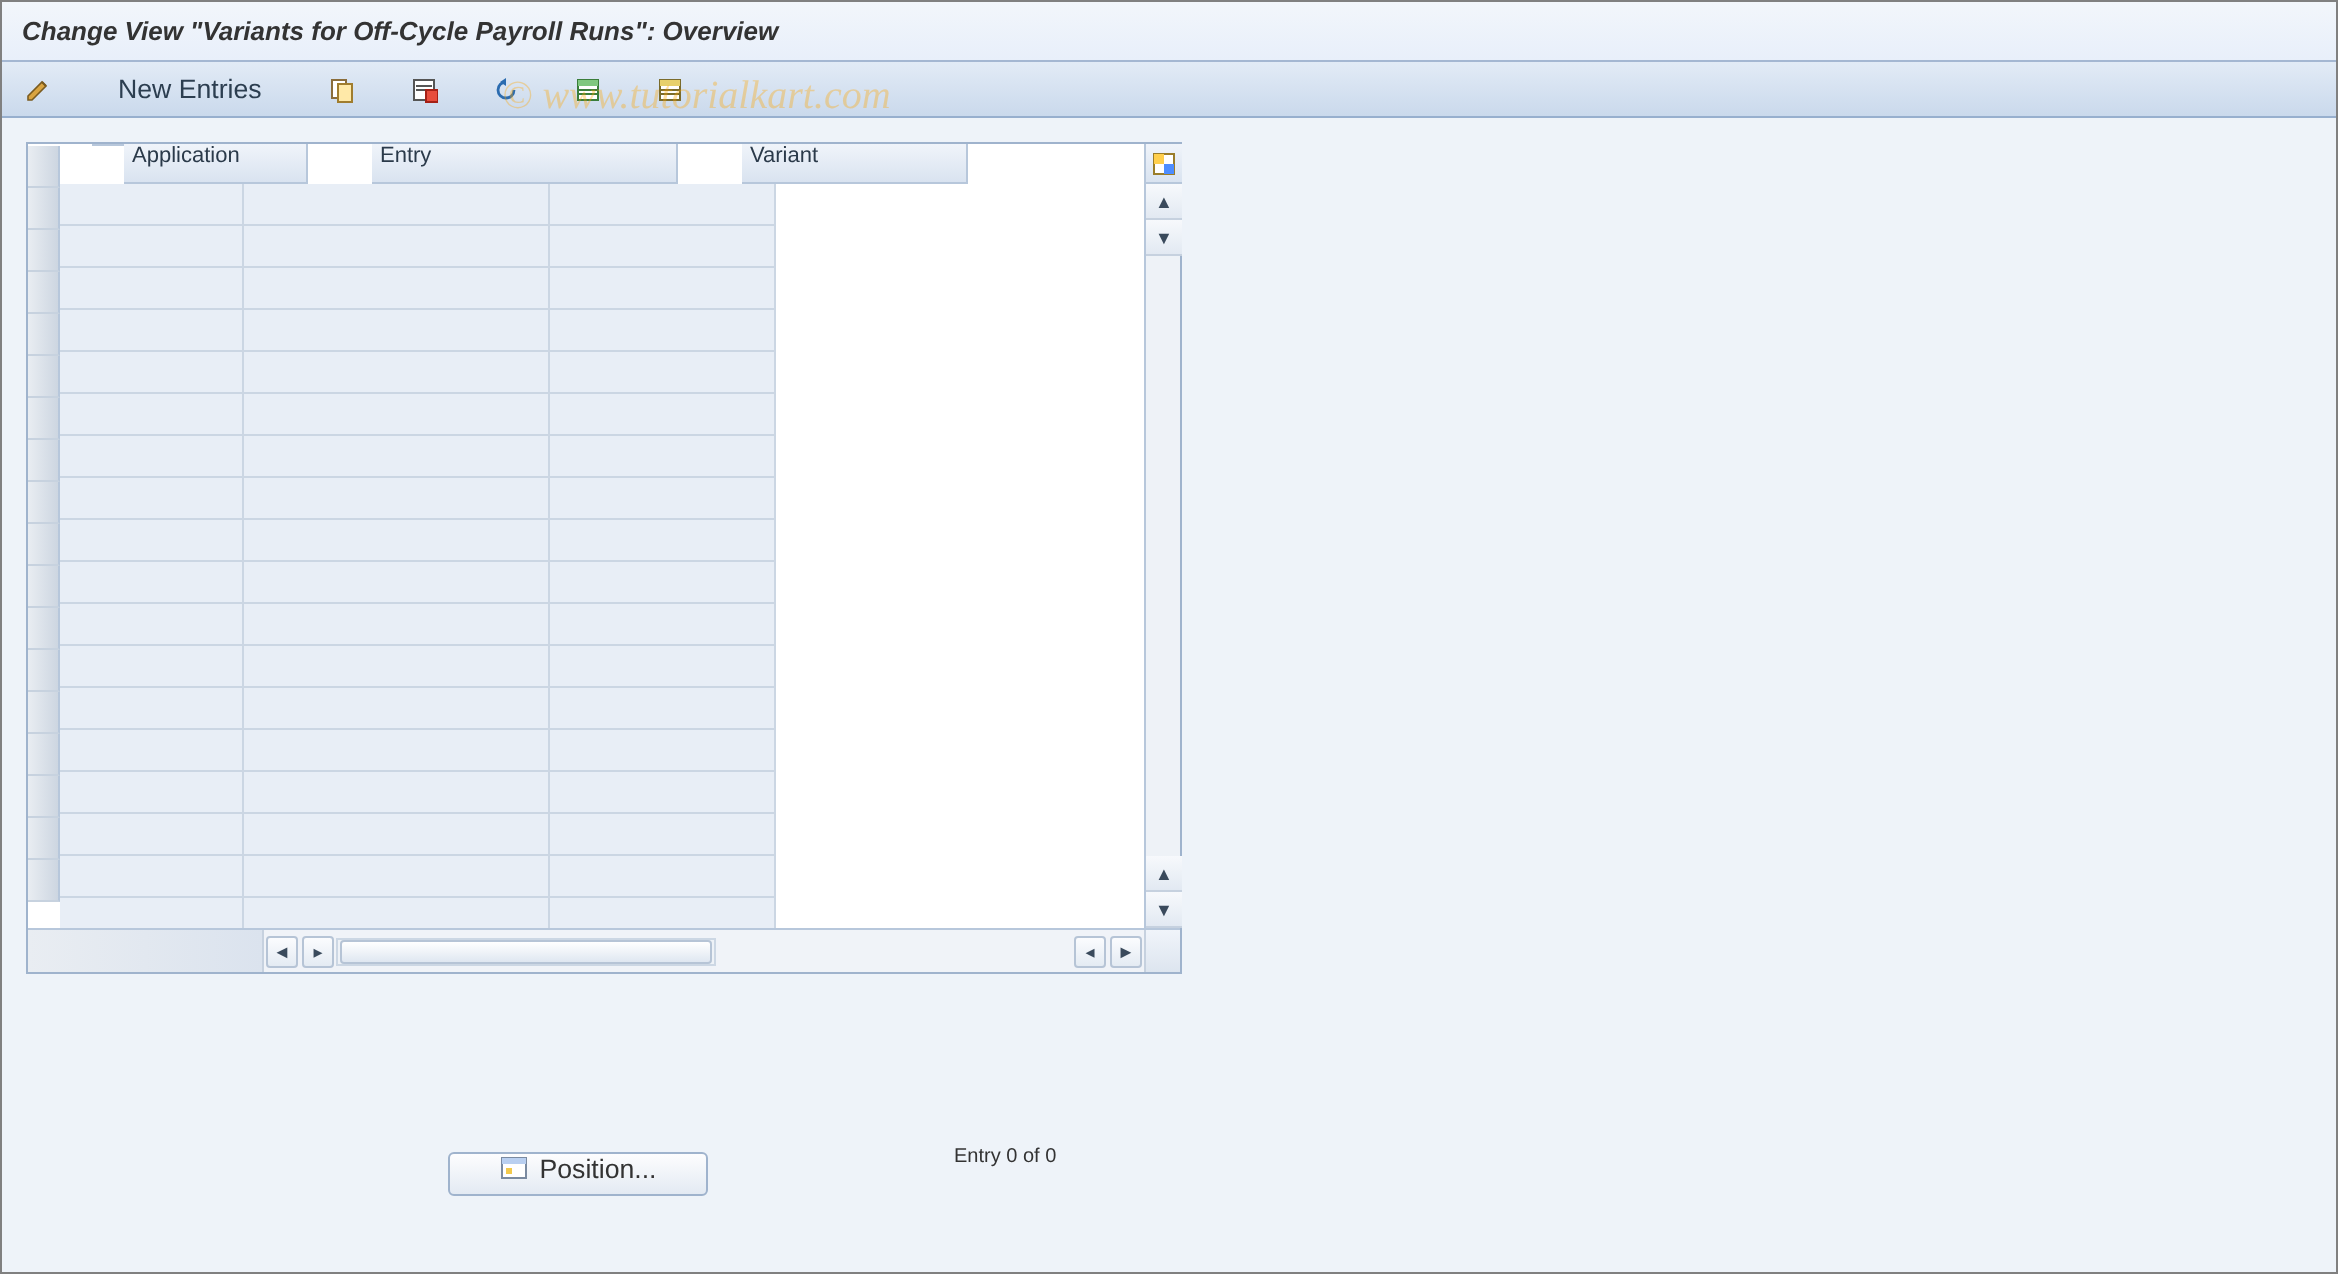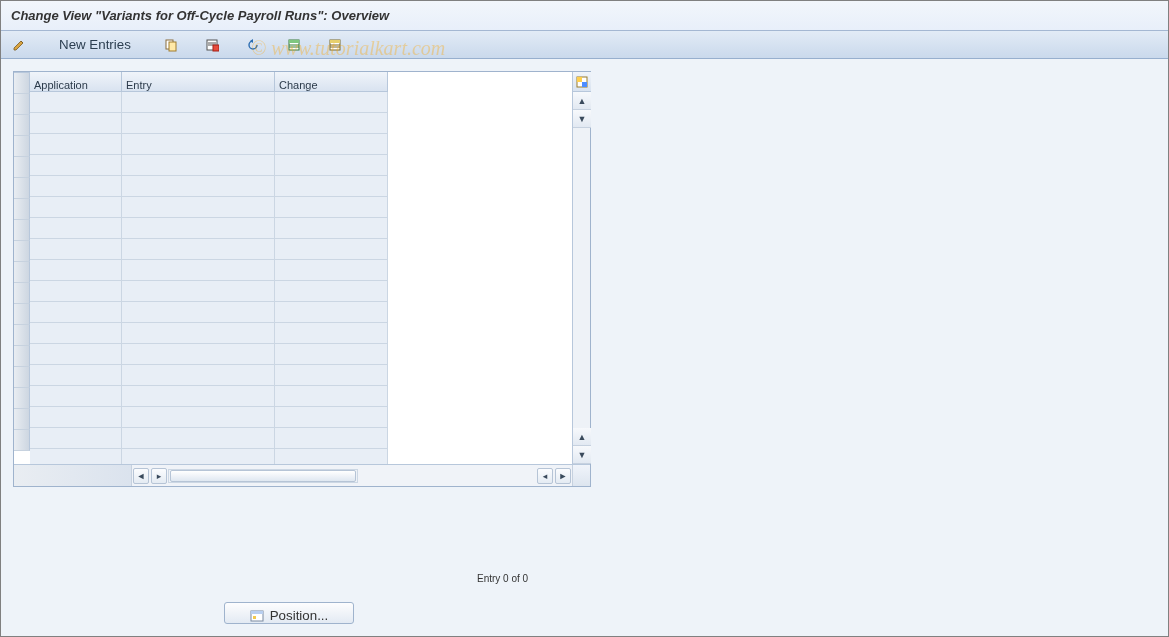--- a/index.html
+++ b/index.html
@@ -74,23 +74,24 @@
 
   .table-wrap { display: flex; width: 100%; }
   .rowsel-col { width: 16px; flex-shrink: 0; }
   .data-cols { flex: 1; }
 
   .thead-row { display: flex; height: 20px; }
   .th {
     border-right: 1px solid #b7c7db;
     border-bottom: 1px solid #b7c7db;
     background: linear-gradient(to bottom,#f0f4fa,#d9e3f0);
-    display: flex; align-items: flex-end; padding-left: 4px;
+    display: flex; align-items: flex-start; padding-left: 4px;
     color: #2b3a4a; font-size: 11px;
     cursor: pointer;
+    margin-left: 32px;
   }
   .th.corner { width:16px; padding:0; }
   .th.app { width: 92px; }
   .th.rep { width: 153px; }
   .th.var { width: 113px; }
 
   .trow { display:flex; height:21px; }
   .rowsel {
     width:16px; height:21px;
     background: linear-gradient(to right,#e9edf2,#cdd6e1);
@@ -138,25 +139,25 @@
     width:16px;height:16px;border:1px solid #b6c4d6;
     background:linear-gradient(to bottom,#fbfcfe,#e4ebf3);
     display:flex;align-items:center;justify-content:center;
     color:#3a4a5c;font-size:9px;cursor:pointer;margin:0 1px;border-radius:2px;
   }
   .h-track{height:14px;background:#eef2f7;border:1px solid #ccd7e4;}
   .h-thumb{height:12px;background:linear-gradient(to bottom,#fff,#dfe7f1);border:1px solid #b6c4d6;border-radius:2px;}
 
   
   .position-btn{
-    position:absolute; left:223px; top:601px;
+    position:absolute; left:223px; top:575px;
     width:130px;height:22px;
     border:1px solid #9fb3cd;border-radius:3px;
     background:linear-gradient(to bottom,#fdfdfe,#e3eaf3);
-    display:flex;align-items:flex-end;justify-content:center;gap:6px;
+    display:flex;align-items:flex-start;justify-content:center;gap:6px;
     cursor:pointer;color:#333;
   }
   .position-btn .pic{width:14px;height:14px;}
   .entry-text{
     position:absolute; left:476px; top:572px;
     color:#333;font-size:10px;
   }
 </style>
 </head>
 <body>
@@ -247,21 +248,21 @@
         </div>
         <div class="data-cols">
           <div class="thead-row">
             <div class="th app">
                 <span>Application</span>
               </div>
             <div class="th rep">
                 <span>Entry</span>
               </div>
             <div class="th var">
-                <span>Change</span>
+                <span>Variant</span>
               </div>
           </div>
           <div id="rows-holder">
               <div class="trow">
                 <div class="cell app"></div>
                 <div class="cell rep"></div>
                 <div class="cell var"></div>
               </div>
               <div class="trow">
                 <div class="cell app"></div>

